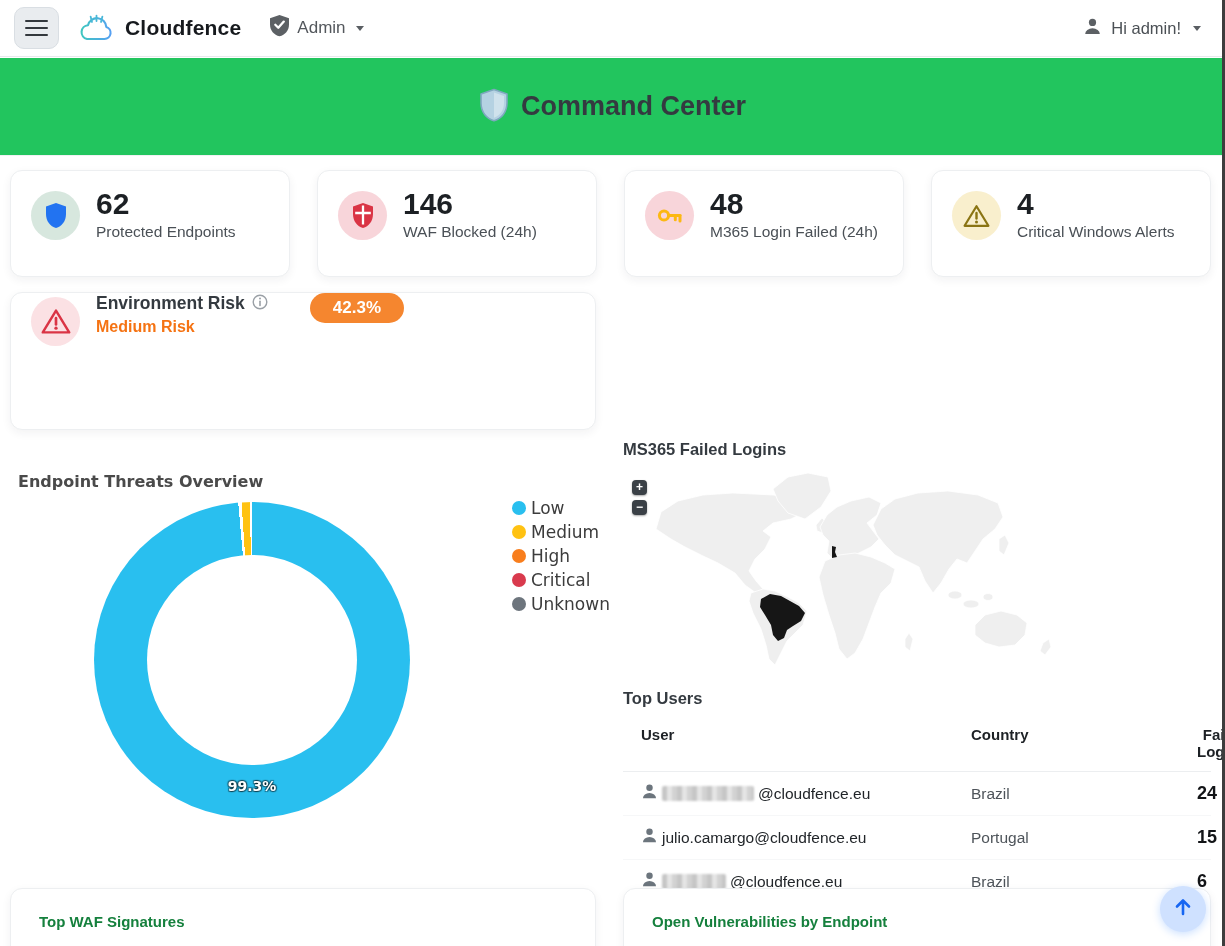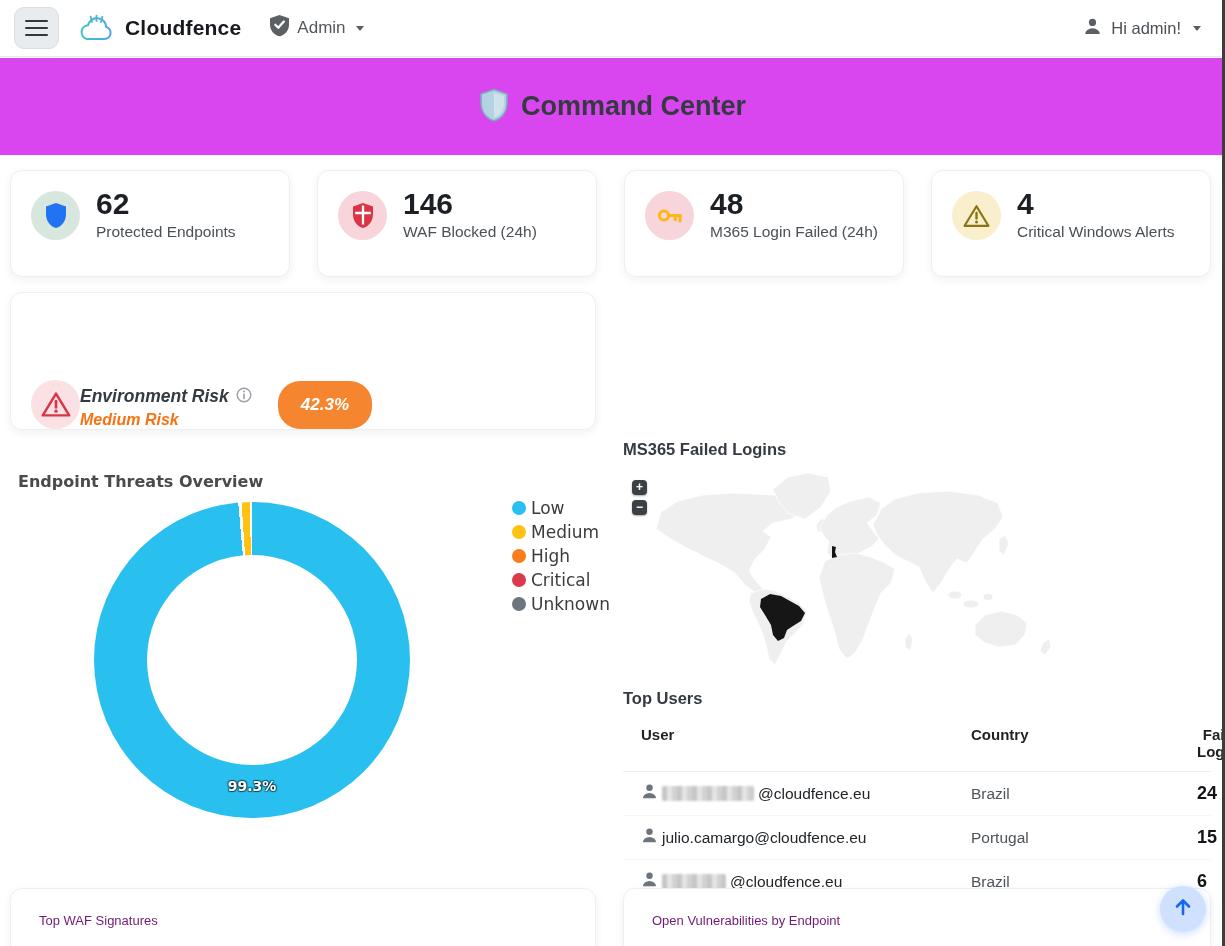--- a/index.html
+++ b/index.html
@@ -12,43 +12,43 @@
   .hamburger{width:45px;height:42px;border-radius:10px;background:#e9ecef;border:1px solid #d9dee3;
     display:flex;flex-direction:column;justify-content:center;align-items:center;gap:4.5px;cursor:pointer;padding:0;}
   .hamburger .bar{width:23px;height:2.4px;background:#33383d;border-radius:2px;}
   .logo{margin-left:18px;display:flex;align-items:center;}
   .brand{font-size:21px;font-weight:700;color:#16191d;margin-left:10px;letter-spacing:.2px;}
   .role-dd{display:flex;align-items:center;gap:7px;margin-left:28px;font-size:17px;color:#54585d;cursor:pointer;}
   .user-dd{margin-left:auto;display:flex;align-items:center;gap:9px;font-size:16.5px;color:#4b5055;cursor:pointer;}
   .caret{width:0;height:0;border-left:4.5px solid transparent;border-right:4.5px solid transparent;border-top:5px solid #5a5e63;margin-left:3px;}
 
   
-  .page-header{position:absolute;top:58px;left:0;right:0;height:97px;background:#d946ef;
+  .page-header{position:absolute;top:58px;left:0;right:0;height:97px;background:#22c55e;
     display:flex;align-items:center;justify-content:center;gap:12px;border-bottom:1px solid #f0f1f3;}
   .page-title{font-size:27px;font-weight:600;color:#343a40;margin:0;}
 
   
   .card{background:#fff;border:1px solid #edeff1;border-radius:12px;box-shadow:0 3px 10px rgba(35,38,45,.06);box-sizing:border-box;}
 
   
   .stats-row{position:absolute;top:170px;left:10px;width:1201px;display:grid;grid-template-columns:repeat(4,1fr);gap:27px;}
   .stat-card{height:107px;display:flex;align-items:flex-start;padding:16px 18px 0 20px;gap:16px;}
   .icon-circle{width:49px;height:49px;border-radius:50%;display:flex;align-items:center;justify-content:center;flex:none;margin-top:4px;}
   .c-green{background:#d7e7de;} .c-pink{background:#f8d5da;} .c-cream{background:#f9efcd;} .c-rose{background:#fbe1e4;} .c-sage{background:#d4e6db;}
   .stat-value{font-size:30px;font-weight:700;color:#1c2024;line-height:34px;}
   .stat-label{font-size:15.5px;color:#4a5056;margin-top:2px;}
 
   
   .row2{position:absolute;top:292px;left:10px;width:1201px;display:grid;grid-template-columns:586px 588px;gap:27px;}
-  .risk-card{height:138px;display:flex;align-items:flex-end;padding:0 20px;font-style:italic;}
+  .risk-card{height:138px;display:flex;align-items:flex-start;padding:0 20px;gap:16px;}
   .title-line{display:flex;align-items:center;gap:7px;}
   .card-title{font-size:17.5px;font-weight:700;color:#343a40;}
   .risk-level{font-size:16px;font-weight:700;color:#f57313;margin-top:4px;}
   .risk-badge{margin-left:26px;background:#f5862f;color:#fff;font-weight:700;font-size:17px;
-    padding:14px 23px;border-radius:22px;line-height:20px;}
+    padding:5px 23px;border-radius:22px;line-height:20px;}
   .loss-card{height:138px;display:flex;align-items:flex-start;padding:14px 20px 0 20px;gap:16px;}
   .loss-amount{font-size:27px;font-weight:700;color:#1c2024;margin-top:3px;}
 
   
   .threats-section{position:absolute;top:450px;left:10px;width:586px;height:436px;}
   .threats-title{position:absolute;left:8px;top:22px;font-size:16px;font-weight:700;color:#4a4a4a;font-family:"DejaVu Sans",sans-serif;}
   .donut{position:absolute;left:84px;top:52px;width:316px;height:316px;border-radius:50%;
     background:conic-gradient(from 0deg,#29BFEF 0deg 355deg,#ffffff 355deg 356.2deg,#FFC212 356.2deg 359.3deg,#ffffff 359.3deg 360deg);}
   .donut-hole{position:absolute;left:53px;top:53px;width:210px;height:210px;border-radius:50%;background:#fff;}
   .donut-label{position:absolute;top:276px;width:100%;text-align:center;color:#fff;font-weight:700;font-size:14px;
@@ -74,21 +74,21 @@
   .ccell{font-size:15.5px;color:#4e545a;}
   .fcell{font-size:18px;font-weight:700;color:#121417;text-align:right;}
   .th-right{text-align:right;}
   .redacted{display:inline-block;height:15px;border-radius:2px;vertical-align:middle;
     background:repeating-linear-gradient(90deg,#c6c6c6 0 5px,#e5e5e5 5px 10px,#d2d2d2 10px 15px);filter:blur(1.2px);}
   .w92{width:92px;} .w64{width:64px;}
 
   
   .row3{position:absolute;top:888px;left:10px;width:1201px;display:grid;grid-template-columns:586px 588px;gap:27px;}
   .bottom-card{height:140px;padding:24px 28px;}
-  .bottom-title{font-size:13px;font-weight:400;color:#701a75;}
+  .bottom-title{font-size:15px;font-weight:700;color:#15803d;}
 
   
   .fab{position:absolute;left:1160px;top:886px;width:46px;height:46px;border-radius:50%;background:#cfe1ff;
     display:flex;align-items:center;justify-content:center;box-shadow:0 2px 8px rgba(13,110,253,.22);cursor:pointer;z-index:20;}
   .scroll-strip{position:absolute;right:0;top:0;width:3px;height:946px;background:#3d3d3d;z-index:60;}
 </style>
 </head>
 <body>
 
 <div class="screen">

